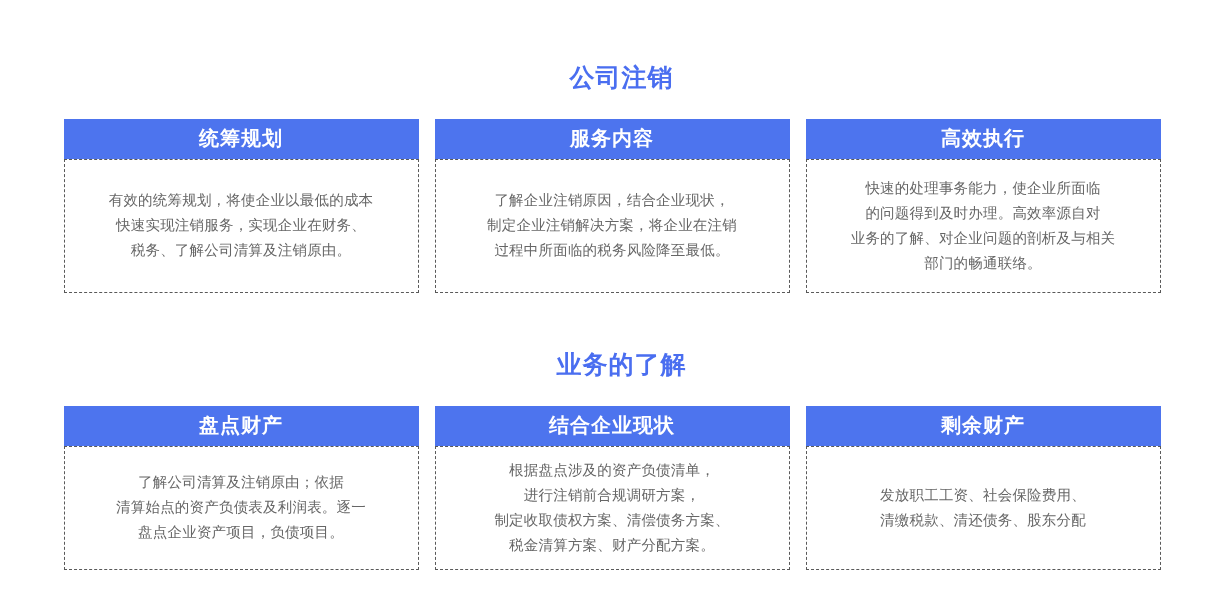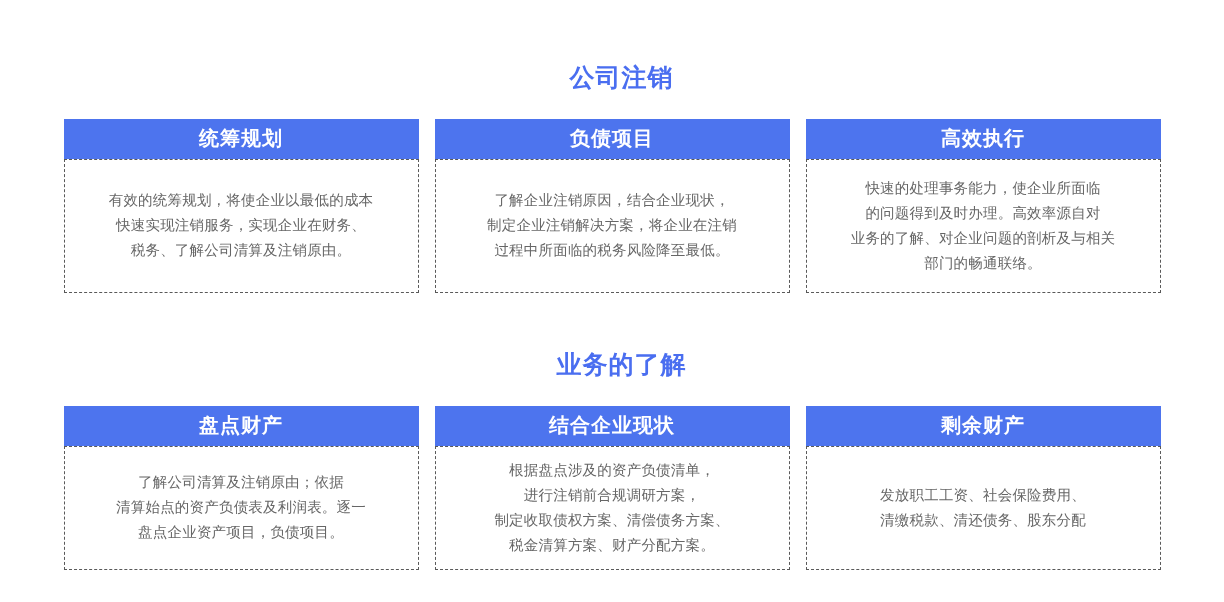--- a/index.html
+++ b/index.html
@@ -97,21 +97,21 @@
     <div class="card">
       <div class="card-header">统筹规划</div>
       <div class="card-body">
         <p class="card-text">有效的统筹规划，将使企业以最低的成本
 快速实现注销服务，实现企业在财务、
 税务、了解公司清算及注销原由。</p>
       </div>
     </div>
 
     <div class="card">
-      <div class="card-header">负债项目</div>
+      <div class="card-header">服务内容</div>
       <div class="card-body">
         <p class="card-text">了解企业注销原因，结合企业现状，
 制定企业注销解决方案，将企业在注销
 过程中所面临的税务风险降至最低。</p>
       </div>
     </div>
 
     <div class="card">
       <div class="card-header">高效执行</div>
       <div class="card-body">

